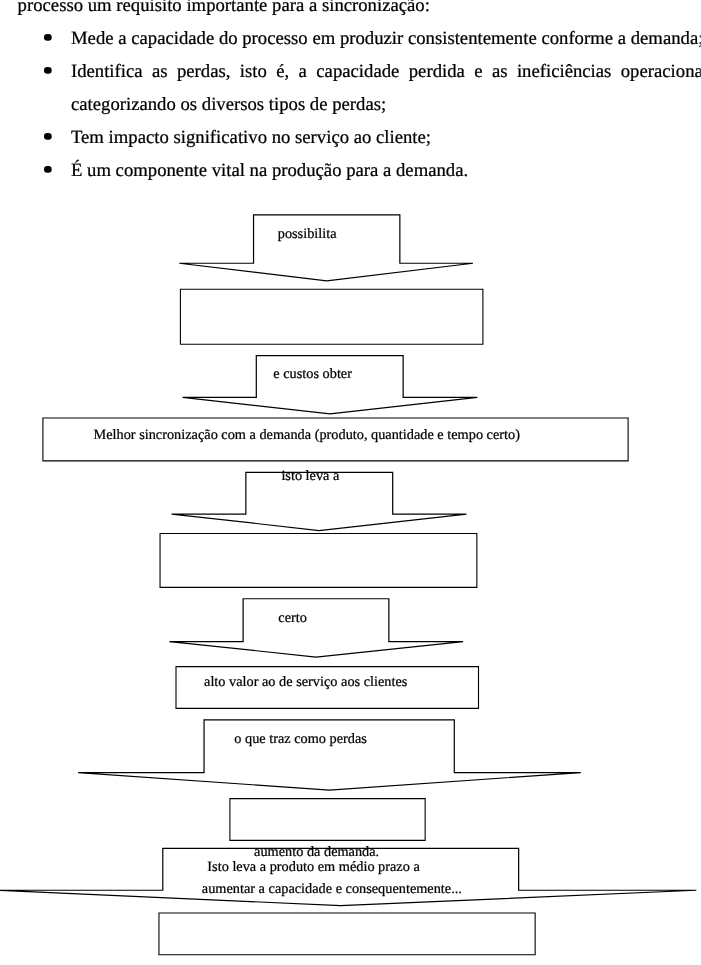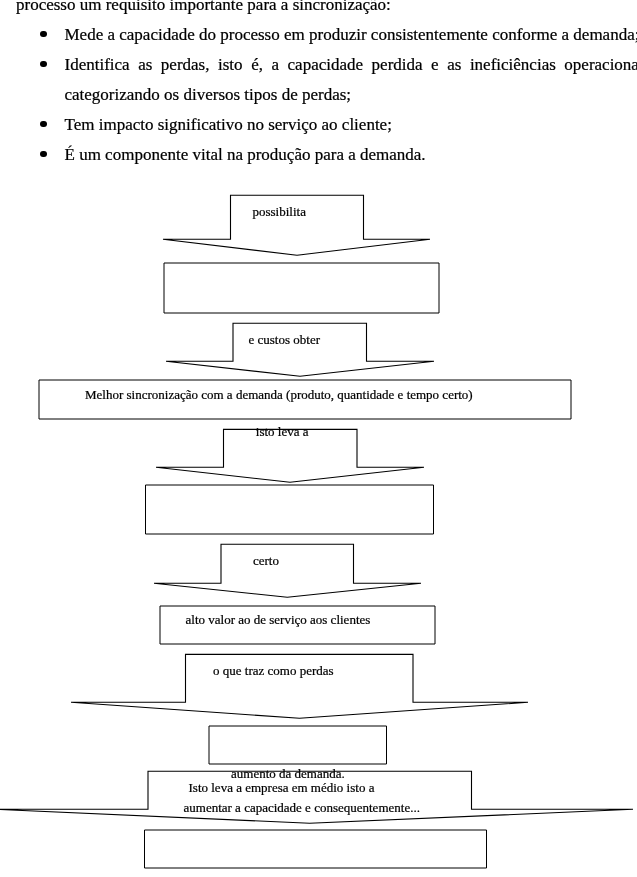--- a/index.html
+++ b/index.html
@@ -70,16 +70,16 @@
         <path d="M 144.5 830 L 486.5 830 L 486.5 868 L 144.5 868 Z" fill="#ffffff" stroke="#000000" stroke-width="1" stroke-linejoin="miter"></path>
       </svg>
       <div class="node-label" style="left: 252.5px; top: 204px;">possibilita</div>
       <div class="node-label" style="left: 248.5px; top: 332px;">e custos obter</div>
       <div class="node-label" style="left: 85px; top: 386.5px;">Melhor sincronização com a demanda (produto, quantidade e tempo certo)</div>
       <div class="node-label" style="left: 255.8px; top: 424px;">isto leva a</div>
       <div class="node-label" style="left: 253px; top: 553px;">certo</div>
       <div class="node-label" style="left: 185.5px; top: 611.5px;">alto valor ao de serviço aos clientes</div>
       <div class="node-label" style="left: 213px; top: 663px;">o que traz como perdas</div>
       <div class="node-label" style="left: 231px; top: 731.5px; margin-top: 34px;">aumento da demanda.</div>
-      <div class="node-label" style="left: 188.5px; top: 780px;">Isto leva a empresa em médio isto a</div>
+      <div class="node-label" style="left: 188.5px; top: 780px;">Isto leva a produto em médio prazo a</div>
       <div class="node-label" style="left: 183.5px; top: 800px;">aumentar a capacidade e consequentemente...</div>
     </div>
 </div>
 
 </body></html>

